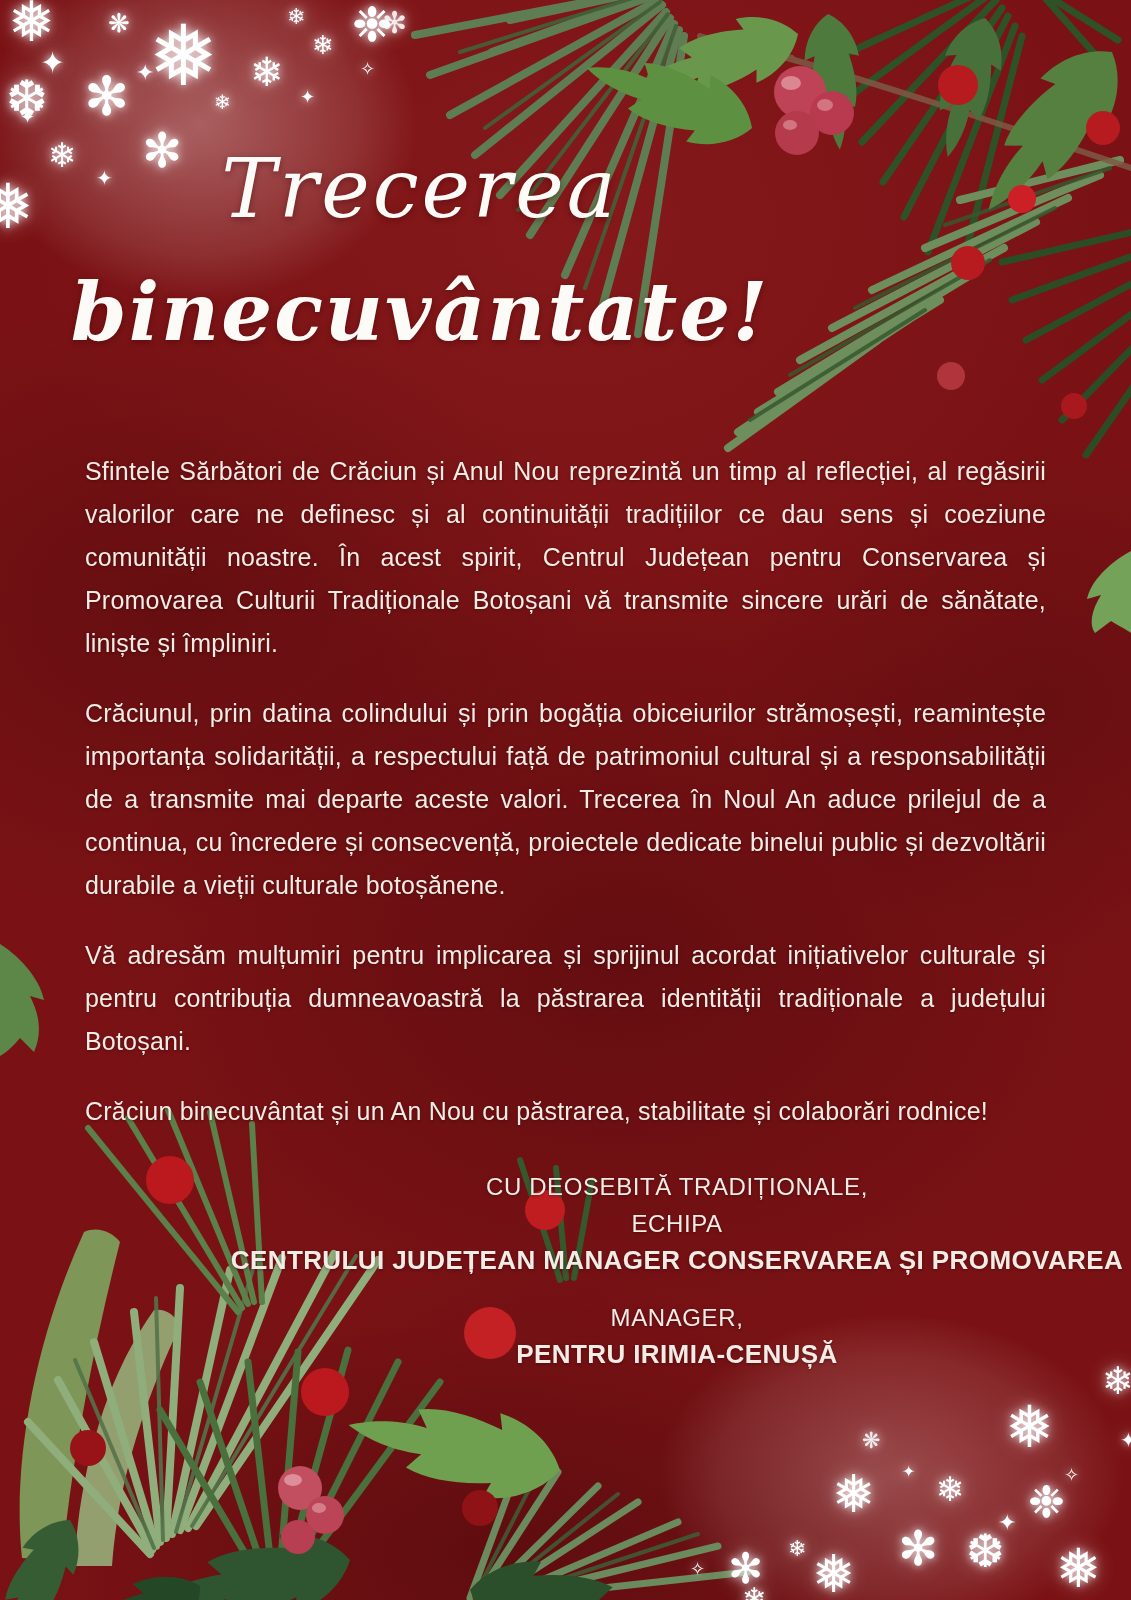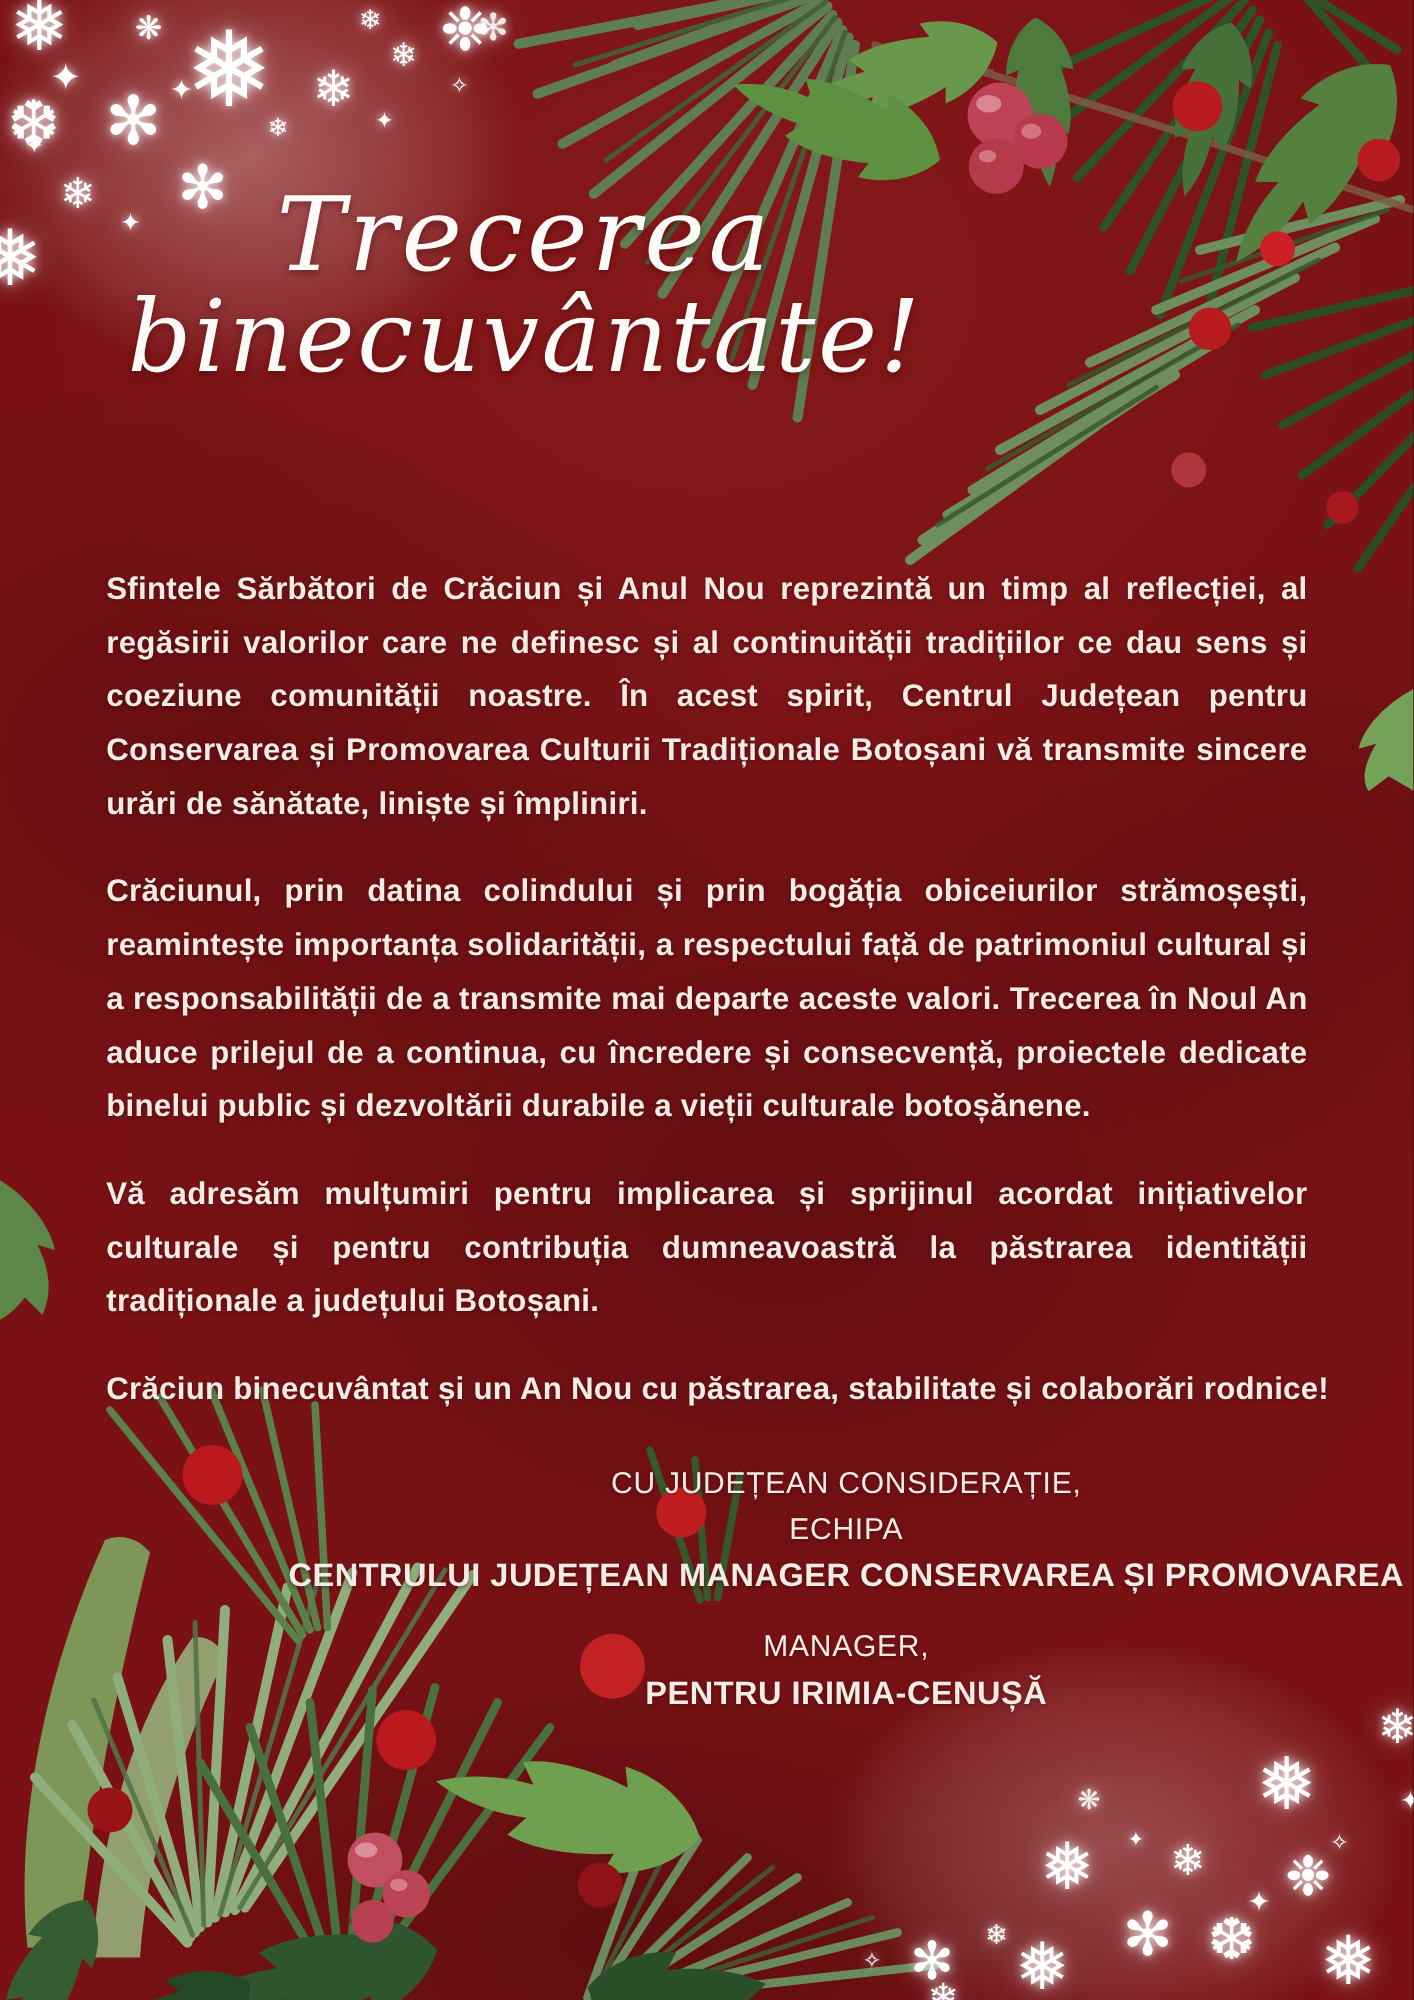--- a/index.html
+++ b/index.html
@@ -35,28 +35,28 @@
   }
   .title{
     position:absolute;left:40px;top:148px;width:760px;
     margin:0;z-index:4;text-align:center;
     font-family:"DejaVu Serif",serif;font-style:italic;font-weight:400;
     color:var(--title,#fdfbf7);
     text-shadow:0 2px 6px rgba(60,4,6,.45);
   }
   .title span{display:block;}
   .title-line1{font-size:82px;line-height:1.0;letter-spacing:3px;}
-  .title-line2{font-size:80px;line-height:1.0;letter-spacing:2px;}
+  .title-line2{font-size:80px;line-height:1.0;letter-spacing:2px;margin-top:42px;font-weight:bold;}
   .body-text{
     position:absolute;left:85px;top:450px;width:961px;z-index:4;
     color:var(--text,#f2ece6);
     font-size:25px;line-height:43px;letter-spacing:.2px;
     text-shadow:0 1px 3px rgba(40,0,0,.4);
   }
-  .body-text p{margin:0 0 27px 0;text-align:justify;font-weight:bold;}
+  .body-text p{margin:0 0 27px 0;text-align:justify;}
   .body-text p.p-last{text-align:left;white-space:nowrap;margin-bottom:0;}
   .signature{
     position:absolute;left:222px;top:1168px;width:910px;z-index:4;
     text-align:center;color:var(--text,#f2ece6);
     text-shadow:0 1px 3px rgba(40,0,0,.4);
   }
   .signature p{margin:0;}
   .sig{font-size:24px;line-height:37px;letter-spacing:.6px;font-weight:400;}
   .sig.bold{font-size:26px;font-weight:700;letter-spacing:.4px;}
   .sig.spaced{margin-top:20px;}
@@ -302,20 +302,20 @@
   </h1>
 
   <div class="body-text">
     <p>Sfintele Sărbători de Crăciun și Anul Nou reprezintă un timp al reflecției, al regăsirii valorilor care ne definesc și al continuității tradițiilor ce dau sens și coeziune comunității noastre. În acest spirit, Centrul Județean pentru Conservarea și Promovarea Culturii Tradiționale Botoșani vă transmite sincere urări de sănătate, liniște și împliniri.</p>
     <p>Crăciunul, prin datina colindului și prin bogăția obiceiurilor strămoșești, reamintește importanța solidarității, a respectului față de patrimoniul cultural și a responsabilității de a transmite mai departe aceste valori. Trecerea în Noul An aduce prilejul de a continua, cu încredere și consecvență, proiectele dedicate binelui public și dezvoltării durabile a vieții culturale botoșănene.</p>
     <p>Vă adresăm mulțumiri pentru implicarea și sprijinul acordat inițiativelor culturale și pentru contribuția dumneavoastră la păstrarea identității tradiționale a județului Botoșani.</p>
     <p class="p-last">Crăciun binecuvântat și un An Nou cu păstrarea, stabilitate și colaborări rodnice!</p>
   </div>
 
   <div class="signature">
-    <p class="sig">CU JUDEȚEAN CONSIDERAȚIE,</p>
+    <p class="sig">CU DEOSEBITĂ TRADIȚIONALE,</p>
     <p class="sig">ECHIPA</p>
     <p class="sig bold">CENTRULUI JUDEȚEAN MANAGER CONSERVAREA ȘI PROMOVAREA</p>
     <p class="sig spaced">MANAGER,</p>
     <p class="sig bold name">PENTRU IRIMIA-CENUȘĂ</p>
   </div>
 
 </div>
 
 </body></html>

